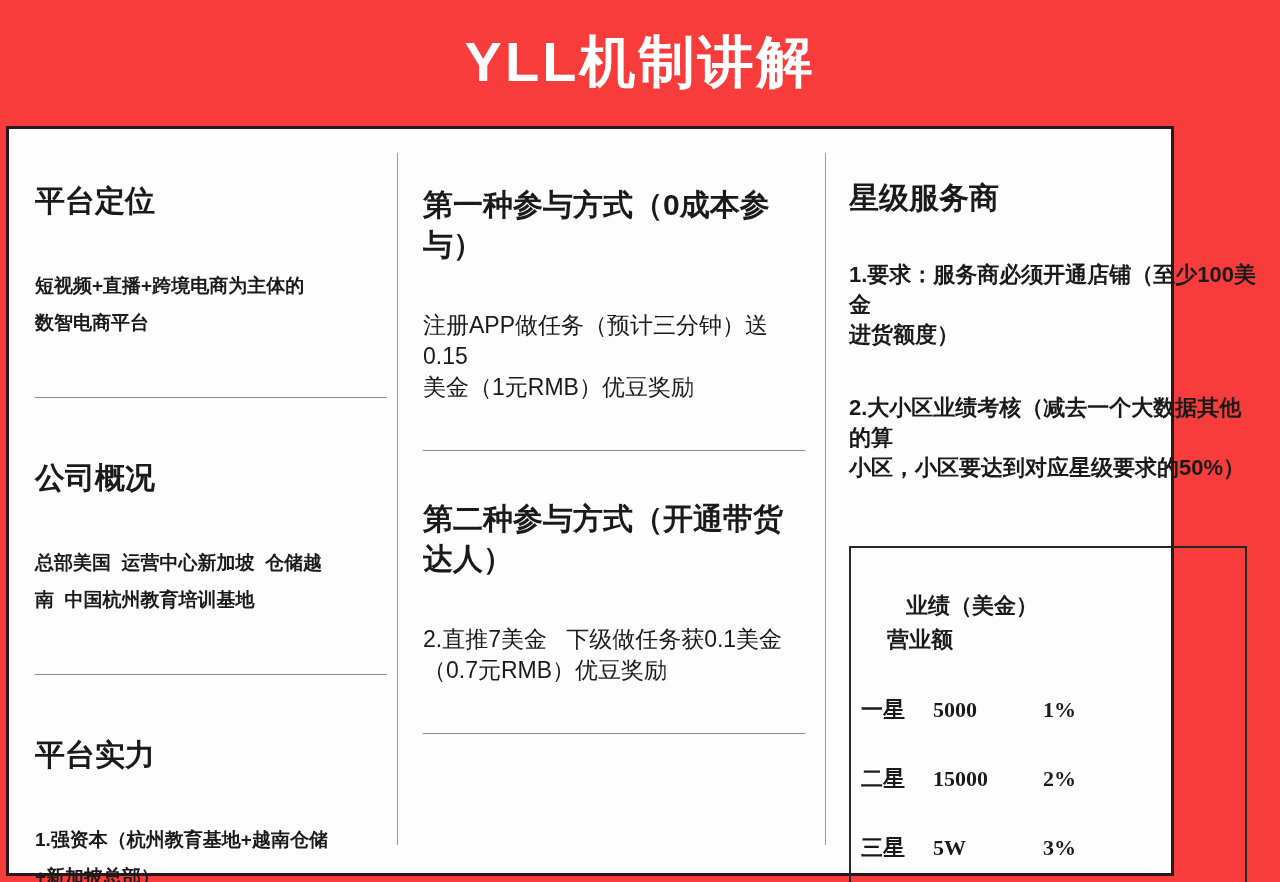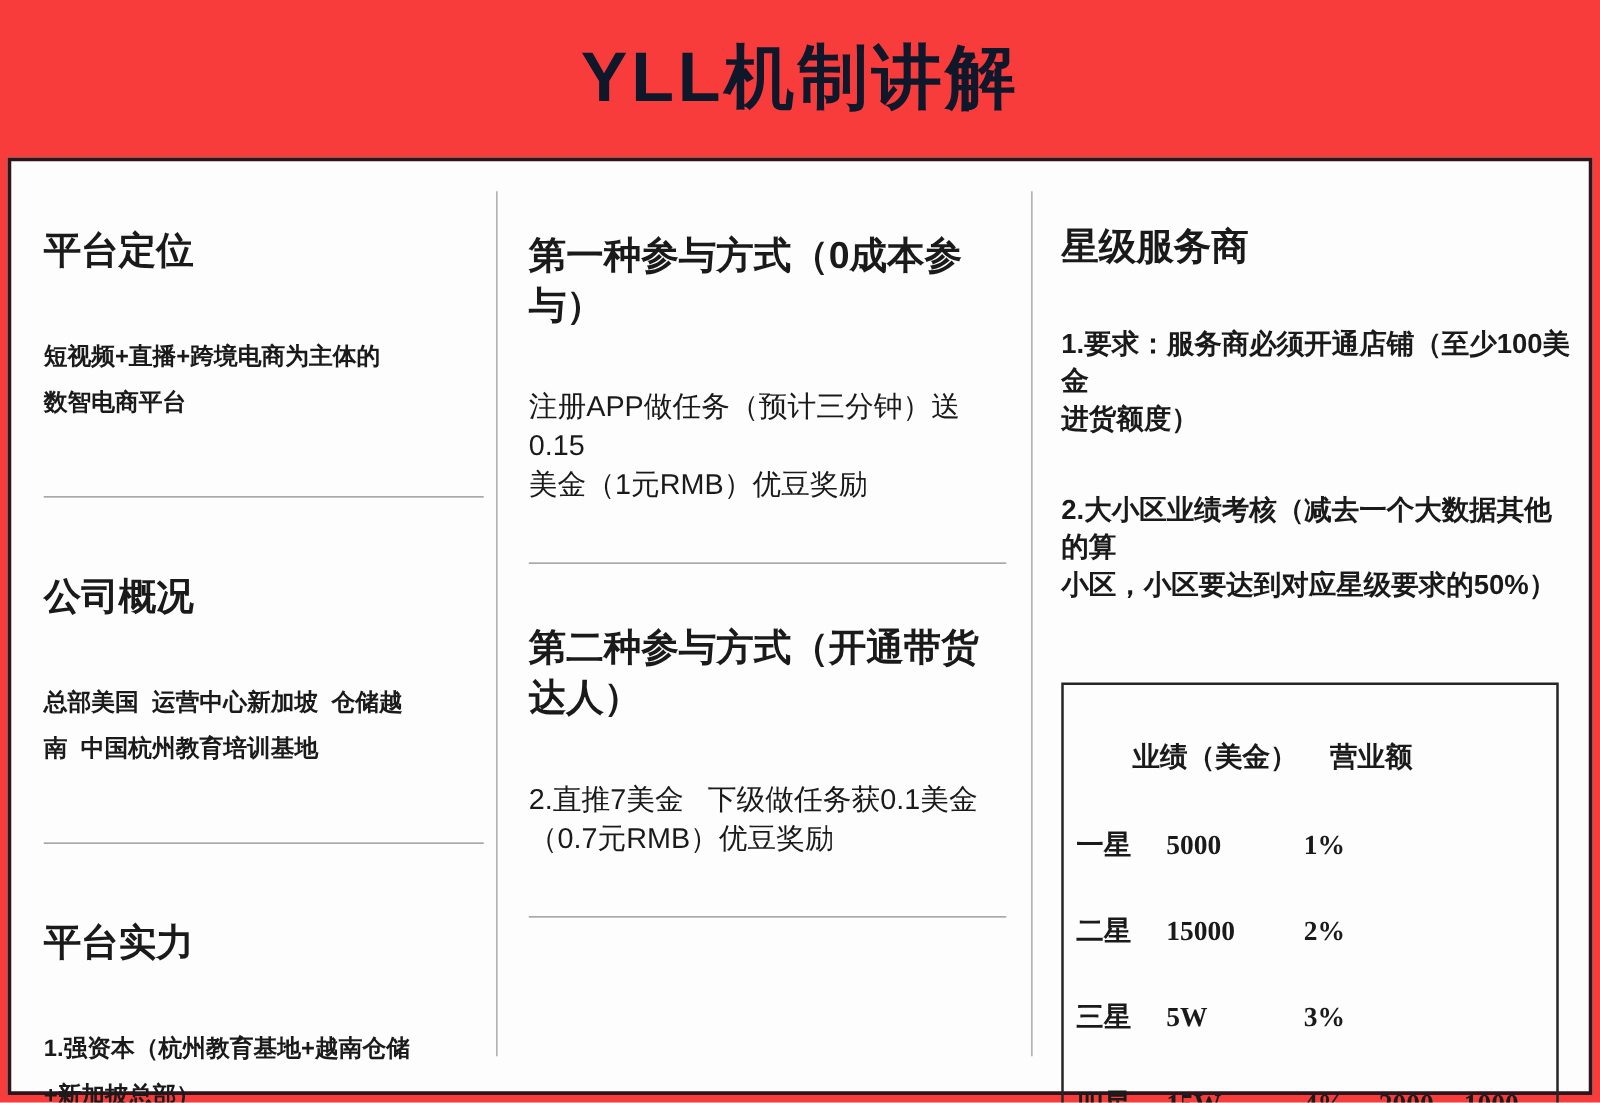--- a/index.html
+++ b/index.html
@@ -11,30 +11,30 @@
     position: relative;
     overflow: hidden;
   }
   
   .banner {
     position: absolute; left: 0; top: 0;
     width: 1280px; height: 126px;
     display: flex; align-items: center; justify-content: center;
   }
   .banner-title {
-    color: #0f172a;
+    color: #ffffff;
     font-size: 56px;
     font-weight: 900;
     letter-spacing: 3px;
   }
   
   .panel {
     position: absolute;
     left: 6px; top: 126px;
-    width: 1268px; height: 750px;
+    width: 1168px; height: 750px;
     box-sizing: border-box;
     background: #fdfdfd;
     border: 3px solid #2e151b;
   }
   .vsep {
     position: absolute;
     top: 24px; height: 692px; width: 1px;
     background: #9a9a9a;
   }
   .vsep-1 { left: 388px; }
@@ -78,20 +78,21 @@
     width: 398px;
     box-sizing: border-box;
     border: 2px solid #262626;
     padding: 5px 0 7px;
   }
   .t-head {
     display: flex;
     font-size: 22px; font-weight: 700;
     line-height: 34px;
     padding-left: 10px;
+    flex-direction: column;
   }
   .t-head .th-performance { margin-left: 45px; }
   .t-head .th-turnover   { margin-left: 26px; }
   .t-row {
     display: grid;
     grid-template-columns: 72px 110px 60px 68px 1fr;
     font-size: 22px; font-weight: 700;
     line-height: 33px;
     padding-left: 10px;
     font-family: Liberation Serif, serif;

